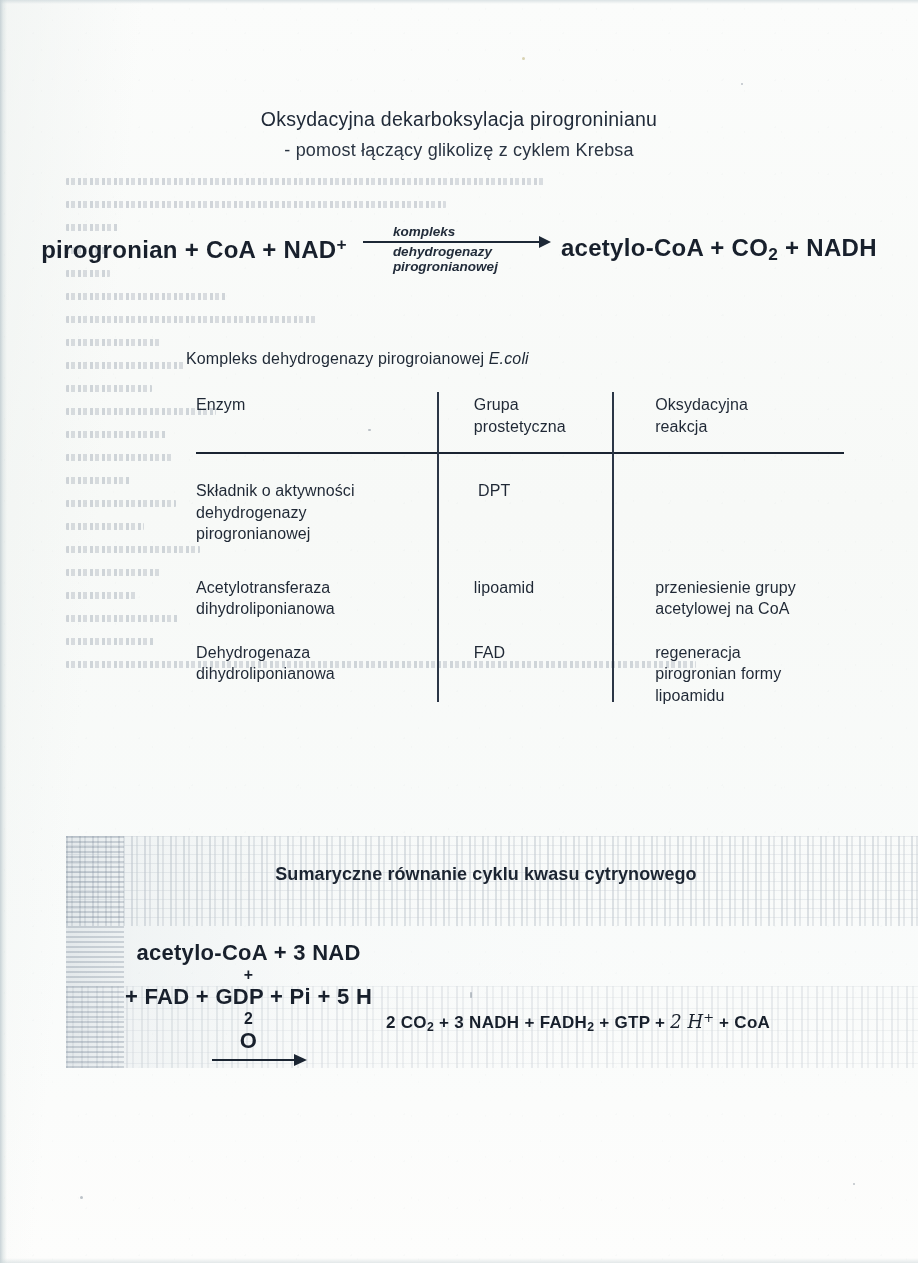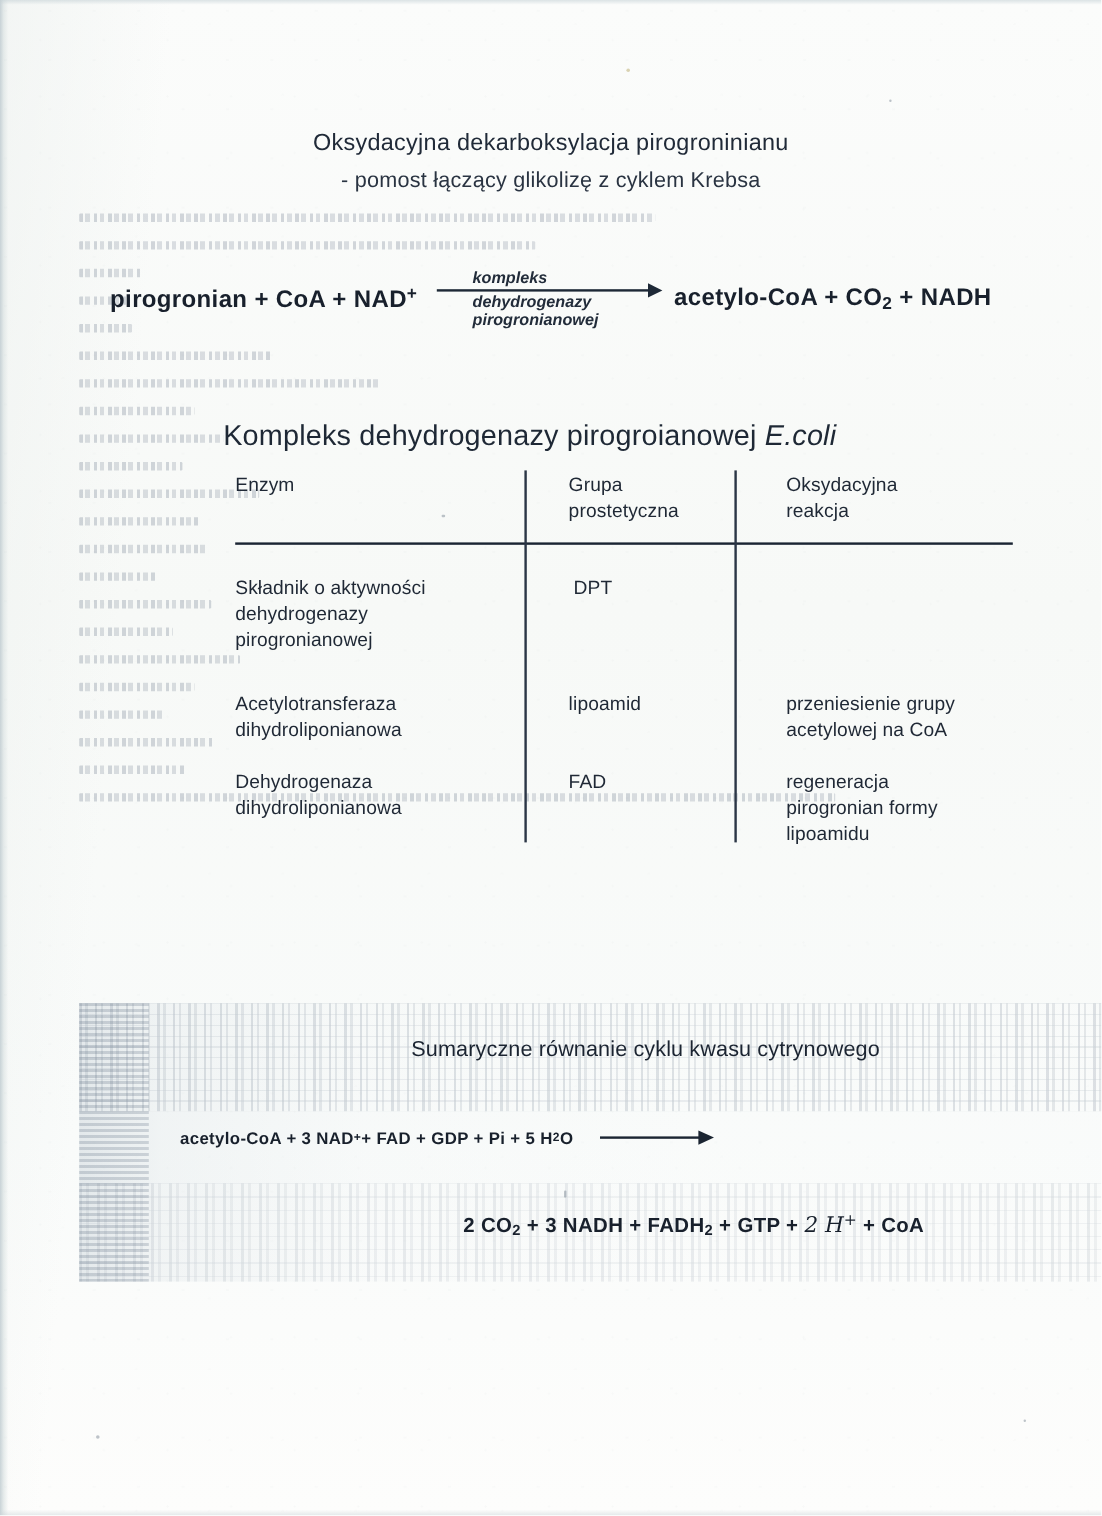--- a/index.html
+++ b/index.html
@@ -105,21 +105,21 @@
   .equation-row {
     position: absolute;
     left: 0; top: 224px;
     width: 918px;
     display: flex;
     align-items: center;
     justify-content: center;
     gap: 0;
   }
   .eq-left, .eq-right {
-    font-size: 20px;
+    font-size: 24px;
     font-weight: bold;
     letter-spacing: .3px;
     color: #18202c;
     white-space: nowrap;
   }
   .eq-arrow-group {
     position: relative;
     margin: 0 16px;
     width: 182px;
     display: flex;
@@ -156,21 +156,21 @@
     border-top: 6px solid transparent;
     border-bottom: 6px solid transparent;
   }
   .eq-cond-lower { margin-top: 3px; }
 
   
   .table-caption {
     position: absolute;
     left: 186px;
     top: 350px;
-    font-size: 24px;
+    font-size: 16px;
     color: #1e2835;
     letter-spacing: .15px;
   }
   .table-caption em { font-style: italic; }
 
   
   .enz-table {
     position: absolute;
     left: 196px;
     top: 394px;
@@ -270,40 +270,41 @@
     opacity: .45;
     background: repeating-linear-gradient(
       180deg,
       rgba(92,108,128,.55) 0 2px,
       rgba(255,255,255,0) 2px 5px
     );
   }
   .summary-title {
     position: absolute;
     left: 0; top: 28px;
-    width: 852px;
+    width: 748px;
     text-align: center;
     padding-left: 92px;
     box-sizing: border-box;
     font-size: 18px;
-    font-weight: normal;
+    font-weight: bold;
     color: #1b2431;
     letter-spacing: .1px;
   }
   .sum-eq-line1 {
     position: absolute;
-    left: 84px;
+    left: 59px;
     top: 104px;
-    font-size: 14px;
+    font-size: 22px;
     font-weight: bold;
     color: #18202c;
     letter-spacing: .3px;
     white-space: nowrap;
     display: flex;
     align-items: center;
+    flex-direction: column;
   }
   .sum-arrow {
     position: relative;
     display: inline-block;
     width: 96px;
     height: 12px;
     margin-left: 22px;
   }
   .sum-arrow .bar {
     position: absolute;

